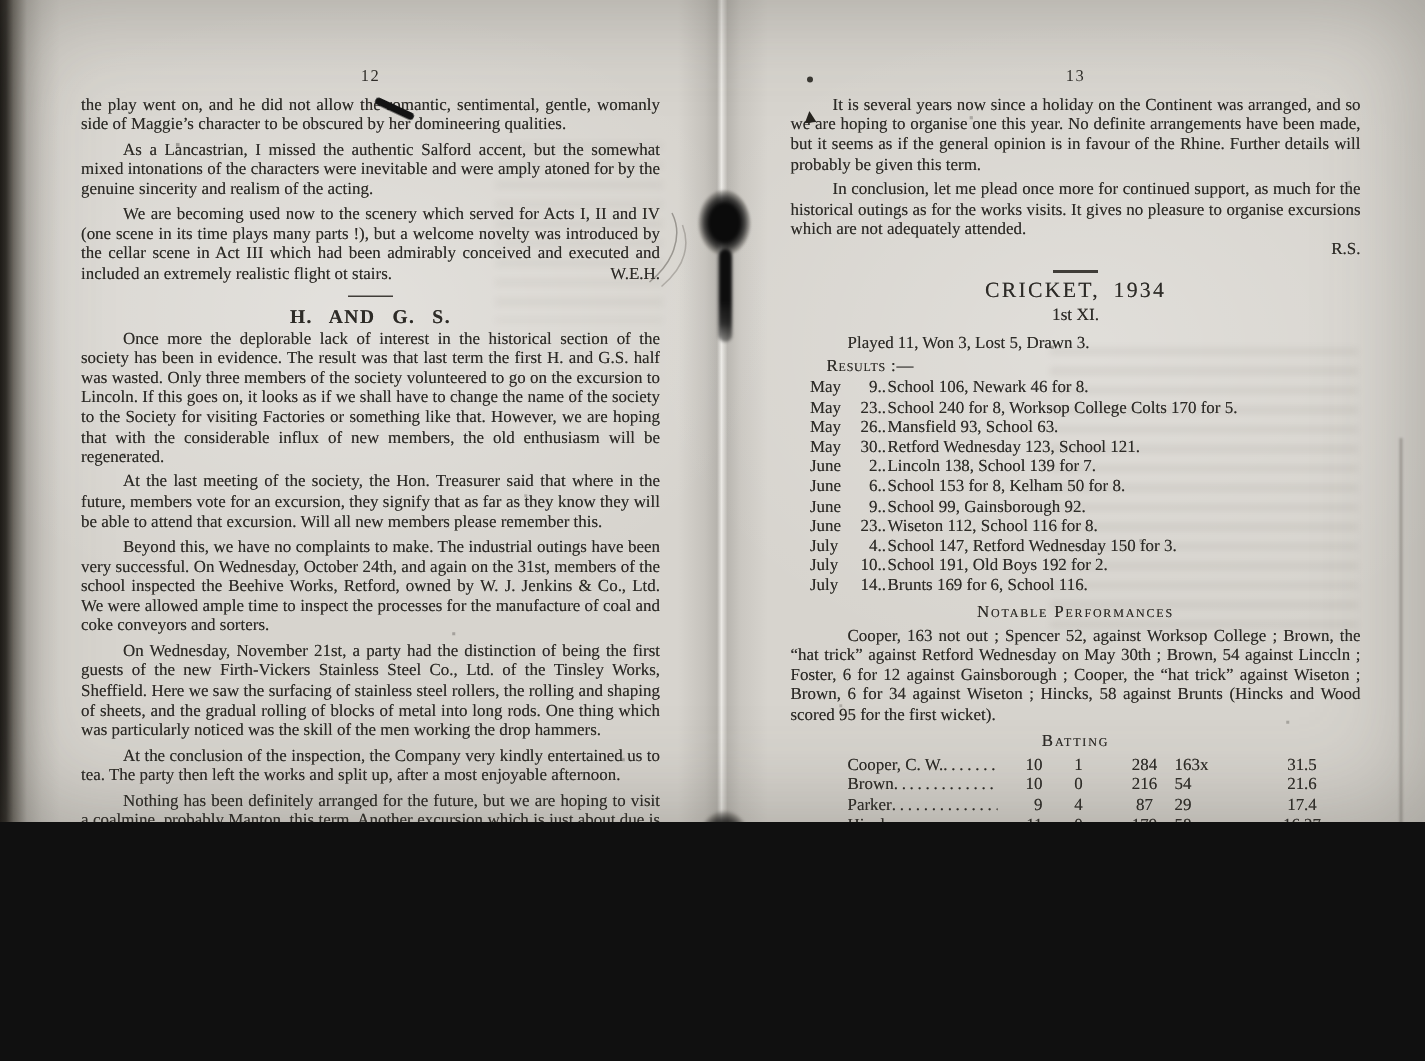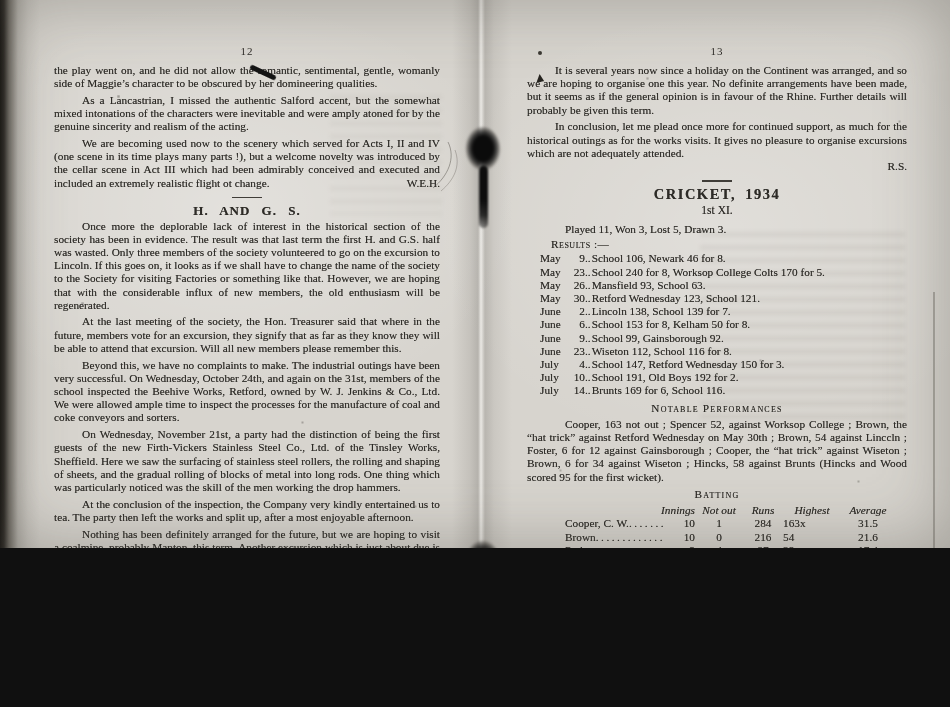--- a/index.html
+++ b/index.html
@@ -61,21 +61,21 @@
     text-shadow:0 0 0.3px rgba(45,43,39,0.6);}
   .left-col{left:54px;width:386px;}
   .right-col{left:527px;width:380px;}
   .col p{margin:0 0 3.5px 0;text-indent:28px;}
   .col p.no-indent{text-indent:0;}
   .col p.mb0{margin-bottom:0;}
   .sig-line{text-align:right;}
   .pullup{margin-top:-13.2px;}
   .rule{width:30px;height:1.5px;background:#403d38;margin:7px auto 6px auto;}
   .section-heading{margin:0 0 2px 0;text-align:center;font-size:13px;font-weight:bold;letter-spacing:1px;word-spacing:7px;}
-  .cricket-title{margin:3px 0 3px 0;text-align:center;font-size:14.5px;font-weight:bold;letter-spacing:1.5px;word-spacing:4px;}
+  .cricket-title{margin:3px 0 3px 0;text-align:center;font-size:14.5px;font-weight:normal;letter-spacing:1.5px;word-spacing:4px;}
   .cricket-sub{text-align:center;font-size:11.5px;margin-bottom:6px;}
   .summary{margin:0 0 2px 38px !important;text-indent:0 !important;text-align:left;}
   .results-label{margin:0 0 1px 24px;font-variant:small-caps;letter-spacing:0.5px;}
   .results{margin-left:13px;}
   .result-row{display:flex;white-space:nowrap;text-align:left;line-height:13.2px;}
   .r-month{width:30px;}
   .r-day{width:15px;text-align:right;}
   .r-sep{margin:0 1px 0 0;}
   .csc{text-align:center;font-variant:small-caps;letter-spacing:1.2px;margin:4px 0 3px 0;}
   .notable-para{text-indent:38px !important;}
@@ -106,21 +106,21 @@
   <div class="ghost g2"></div>
   <div class="ghost g3"></div>
 
   <div class="page-num pn-left">12</div>
   <div class="page-num pn-right">13</div>
   <div class="pn-dot"></div>
 
   <div class="col left-col">
     <p class="no-indent">the play went on, and he did not allow the romantic, sentimental, gentle, womanly side of Maggie’s character to be obscured by her domineering qualities.</p>
     <p>As a Lancastrian, I missed the authentic Salford accent, but the somewhat mixed intonations of the characters were inevitable and were amply atoned for by the genuine sincerity and realism of the acting.</p>
-    <p class="mb0">We are becoming used now to the scenery which served for Acts I, II and IV (one scene in its time plays many parts !), but a welcome novelty was introduced by the cellar scene in Act III which had been admirably conceived and executed and included an extremely realistic flight ot change.</p>
+    <p class="mb0">We are becoming used now to the scenery which served for Acts I, II and IV (one scene in its time plays many parts !), but a welcome novelty was introduced by the cellar scene in Act III which had been admirably conceived and executed and included an extremely realistic flight ot stairs.</p>
     <div class="sig-line pullup">W.E.H.</div>
     <div class="rule"></div>
     <div class="section-heading">H. AND G. S.</div>
     <p>Once more the deplorable lack of interest in the historical section of the society has been in evidence. The result was that last term the first H. and G.S. half was wasted. Only three members of the society volunteered to go on the excursion to Lincoln. If this goes on, it looks as if we shall have to change the name of the society to the Society for visiting Factories or something like that. However, we are hoping that with the considerable influx of new members, the old enthusiasm will be regenerated.</p>
     <p>At the last meeting of the society, the Hon. Treasurer said that where in the future, members vote for an excursion, they signify that as far as they know they will be able to attend that excursion. Will all new members please remember this.</p>
     <p>Beyond this, we have no complaints to make. The industrial outings have been very successful. On Wednesday, October 24th, and again on the 31st, members of the school inspected the Beehive Works, Retford, owned by W. J. Jenkins &amp; Co., Ltd. We were allowed ample time to inspect the processes for the manufacture of coal and coke conveyors and sorters.</p>
     <p>On Wednesday, November 21st, a party had the distinction of being the first guests of the new Firth-Vickers Stainless Steel Co., Ltd. of the Tinsley Works, Sheffield. Here we saw the surfacing of stainless steel rollers, the rolling and shaping of sheets, and the gradual rolling of blocks of metal into long rods. One thing which was particularly noticed was the skill of the men working the drop hammers.</p>
     <p>At the conclusion of the inspection, the Company very kindly entertained us to tea. The party then left the works and split up, after a most enjoyable afternoon.</p>
     <p>Nothing has been definitely arranged for the future, but we are hoping to visit a coalmine, probably Manton, this term. Another excursion which is just about due is one to the Railway Works at Doncaster.</p>
   </div>
@@ -202,30 +202,20 @@
           <span class="r-sep">..</span>
           <span class="r-text">Brunts 169 for 6, School 116.</span>
         </div>
     </div>
 
     <div class="csc">Notable Performances</div>
     <p class="notable-para">Cooper, 163 not out ;  Spencer 52, against Worksop College ; Brown, the “hat trick” against Retford Wednesday on May 30th ; Brown, 54 against Linccln ;  Foster, 6 for 12 against Gainsborough ; Cooper, the “hat trick” against Wiseton ;  Brown, 6 for 34 against Wiseton ;  Hincks, 58 against Brunts (Hincks and Wood scored 95 for the first wicket).</p>
     <div class="csc">Batting</div>
 
     <div class="bat-table">
-      <div class="bat-header">
-        <span class="bh-spacer"></span>
-        <span class="bh-in">
-            <span>Innings</span>
-          </span>
-        <span class="bh-no">Not out</span>
-        <span class="bh-runs">Runs</span>
-        <span class="bh-high">Highest</span>
-        <span class="bh-avg">Average</span>
-      </div>
       <div class="bat-row">
           <span class="b-name">Cooper, C. W.</span>
           <span class="b-lead"></span>
           <span class="b-in">10</span>
           <span class="b-no">1</span>
           <span class="b-runs">284</span>
           <span class="b-high">163x</span>
           <span class="b-avg">31.5</span>
         </div>
       <div class="bat-row">

